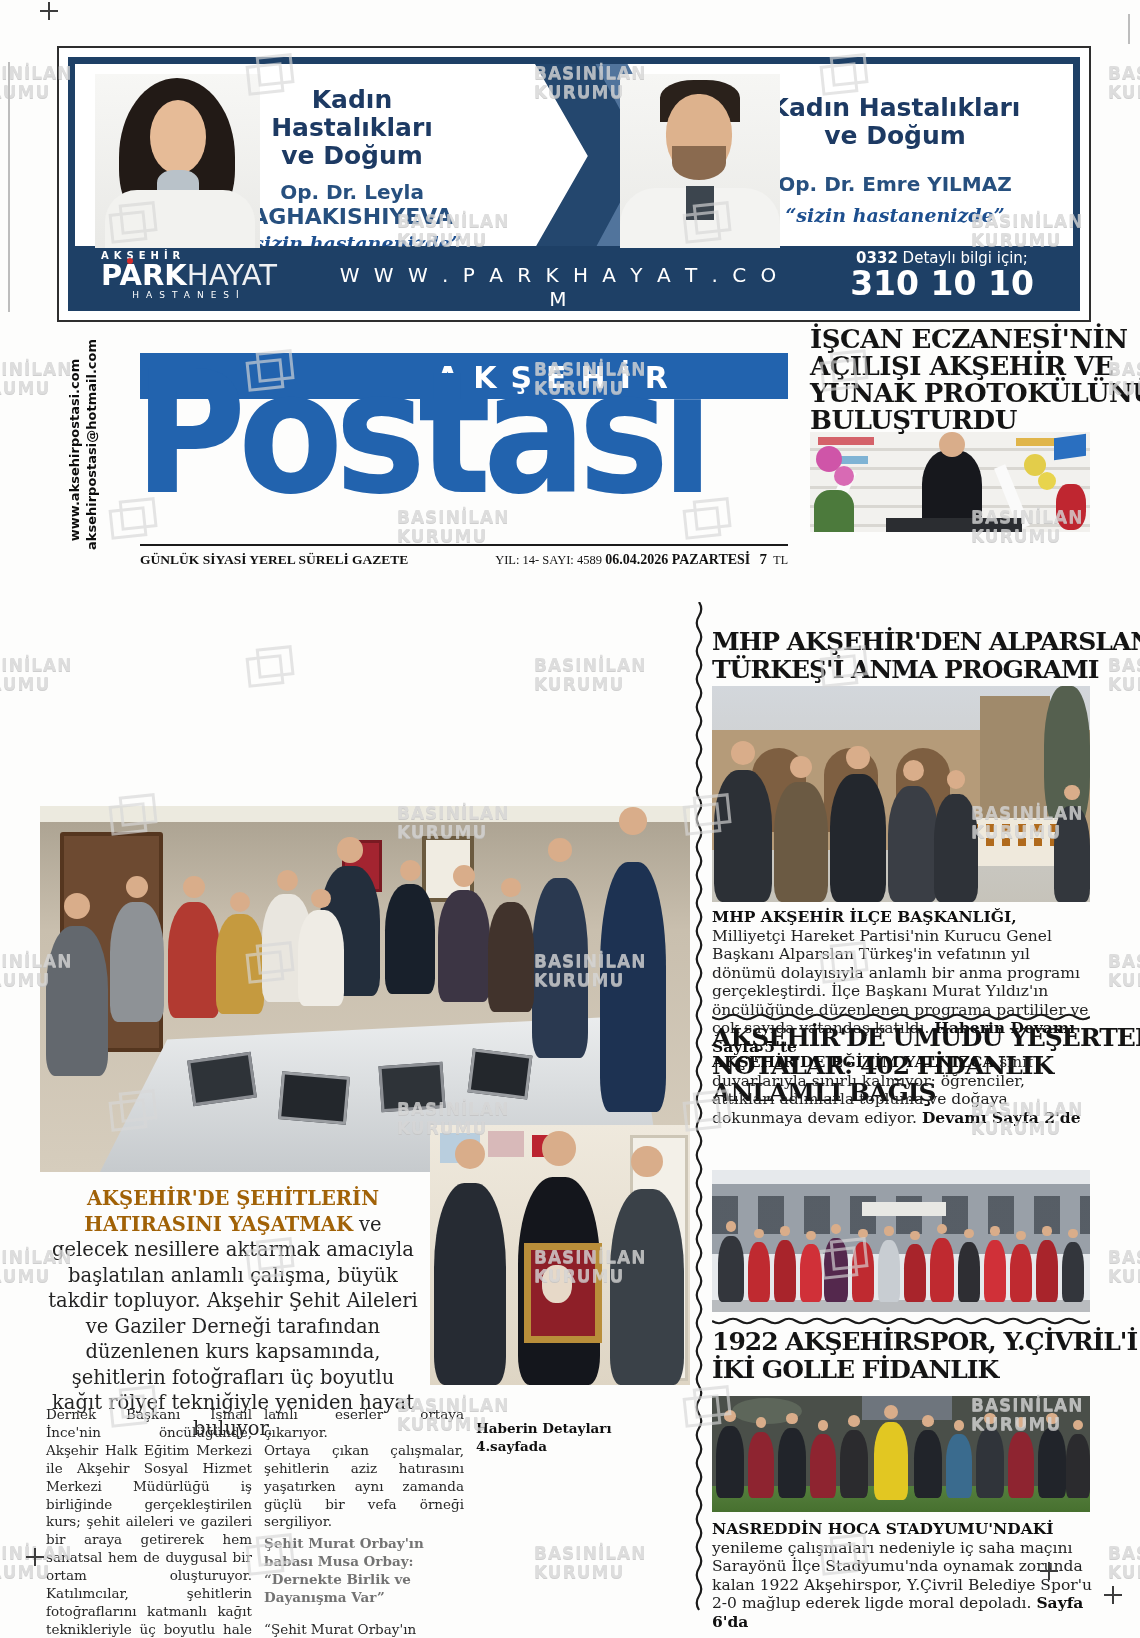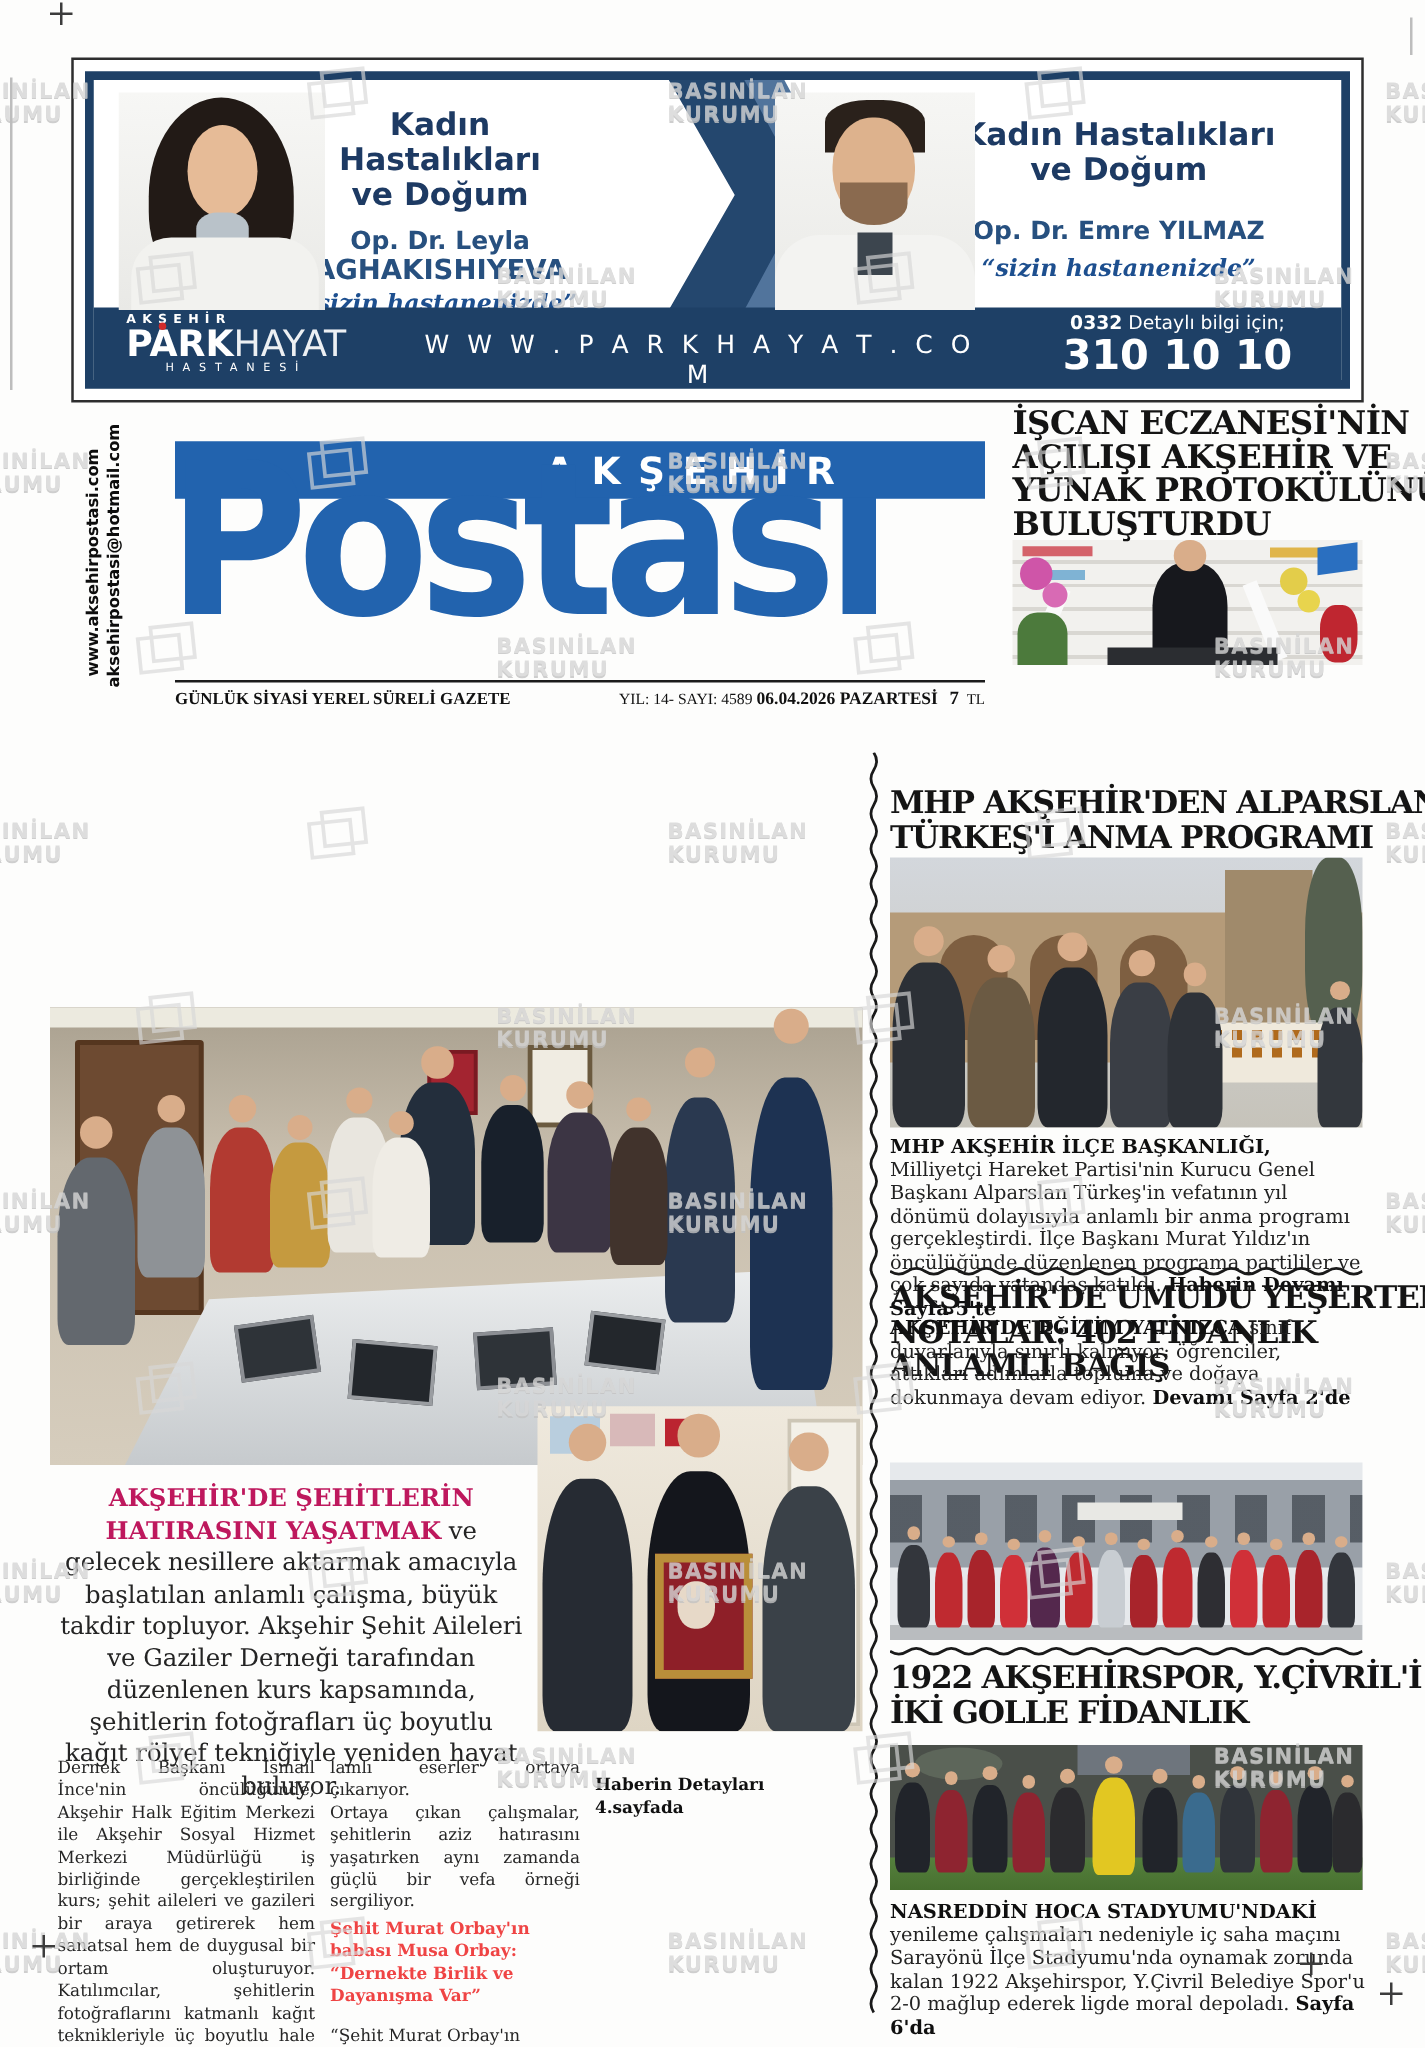--- a/index.html
+++ b/index.html
@@ -10,21 +10,21 @@
   
   .hl{position:absolute;font-weight:bold;color:#141414;z-index:2;font-family:"DejaVu Serif","Liberation Serif",serif;}
   .hl .ln{display:block;white-space:nowrap;}
   .hl-main{font-size:38px;line-height:1.16;letter-spacing:-1px;}
   .hl-side{font-size:25px;line-height:1.1;letter-spacing:-1px;}
   
   .bodytxt{position:absolute;z-index:2;font-size:15.5px;line-height:18.5px;color:#222;}
   .bodytxt b{color:#0f0f0f;}
   .coltxt{position:absolute;z-index:2;font-size:13.5px;line-height:17.9px;text-align:justify;color:#262626;}
   .leadtxt{position:absolute;z-index:2;font-size:19.5px;line-height:25.5px;text-align:center;color:#242424;}
-  .leadtxt b{color:#be185d;}
+  .leadtxt b{color:#a16207;}
   
   .ph{position:absolute;overflow:hidden;z-index:1;background:#ccc;}
   .pf{position:absolute;border-radius:42% 42% 14% 14%;}
   .pf::before{content:"";position:absolute;top:-22%;left:29%;width:42%;padding-top:42%;border-radius:50%;background:#d9ad8a;}
   .obj{position:absolute;}
   
   .m-bar{position:absolute;background:#2263ae;}
   .m-kicker{position:absolute;color:#fff;font-weight:bold;font-family:"DejaVu Sans","Liberation Sans",sans-serif;
             font-size:30px;letter-spacing:14px;}
   .m-title{position:absolute;color:#2263ae;font-weight:bold;font-family:"DejaVu Sans","Liberation Sans",sans-serif;
@@ -197,21 +197,21 @@
     <i class="pf" style="left:180px;top:64px;width:74px;height:196px;background:#3a4148;"></i>
     <i class="pf" style="left:88px;top:52px;width:82px;height:208px;background:#14161c;"></i>
     <div class="obj" style="left:94px;top:118px;width:64px;height:86px;background:#8e1f28;border:7px solid #b98e3a;"></div>
     <div class="obj" style="left:112px;top:140px;width:30px;height:38px;background:#e7d9c8;border-radius:45%;"></div>
   </div>
 
   <div class="coltxt" style="left:46px;top:1406px;width:206px;">Dernek Başkanı İsmail İnce'nin öncülüğünde, Akşehir Halk Eğitim Merkezi ile Akşehir Sosyal Hizmet Merkezi Müdürlüğü iş birliğinde gerçekleştirilen kurs; şehit aileleri ve gazileri bir araya getirerek hem sanatsal hem de duygusal bir ortam oluşturuyor. Katılımcılar, şehitlerin fotoğraflarını katmanlı kağıt teknikleriyle üç boyutlu hale getirerek an-</div>
   <div class="coltxt" style="left:264px;top:1406px;width:200px;">
     <span>lamlı eserler ortaya çıkarıyor.</span><br>
     <span>Ortaya çıkan çalışmalar, şehitlerin aziz hatırasını yaşatırken aynı zamanda güçlü bir vefa örneği sergiliyor.</span>
-    <div style="font-weight:bold;text-align:left;margin-top:4px;color:#ef4444;">Şehit Murat Orbay'ın babası Musa Orbay: “Dernekte Birlik ve Dayanışma Var”</div>
+    <div style="font-weight:bold;text-align:left;margin-top:4px;color:#737373;">Şehit Murat Orbay'ın babası Musa Orbay: “Dernekte Birlik ve Dayanışma Var”</div>
     <div style="margin-top:14px;text-align:left;">“Şehit Murat Orbay'ın babasıyım.</div>
   </div>
   <div class="coltxt" style="left:476px;top:1406px;width:204px;">
     <div style="font-weight:bold;margin-top:14px;text-align:left;color:#101010;">Haberin Detayları 4.sayfada</div>
   </div>
 
   <svg class="wavy" width="12" height="1010" style="left:694px;top:602px;">
       <path fill="none" stroke="#1a1a1a" stroke-width="2.2" d="M5 0 q4.5 7 0 14 q-4.5 7 0 14 q4.5 7 0 14 q-4.5 7 0 14 q4.5 7 0 14 q-4.5 7 0 14 q4.5 7 0 14 q-4.5 7 0 14 q4.5 7 0 14 q-4.5 7 0 14 q4.5 7 0 14 q-4.5 7 0 14 q4.5 7 0 14 q-4.5 7 0 14 q4.5 7 0 14 q-4.5 7 0 14 q4.5 7 0 14 q-4.5 7 0 14 q4.5 7 0 14 q-4.5 7 0 14 q4.5 7 0 14 q-4.5 7 0 14 q4.5 7 0 14 q-4.5 7 0 14 q4.5 7 0 14 q-4.5 7 0 14 q4.5 7 0 14 q-4.5 7 0 14 q4.5 7 0 14 q-4.5 7 0 14 q4.5 7 0 14 q-4.5 7 0 14 q4.5 7 0 14 q-4.5 7 0 14 q4.5 7 0 14 q-4.5 7 0 14 q4.5 7 0 14 q-4.5 7 0 14 q4.5 7 0 14 q-4.5 7 0 14 q4.5 7 0 14 q-4.5 7 0 14 q4.5 7 0 14 q-4.5 7 0 14 q4.5 7 0 14 q-4.5 7 0 14 q4.5 7 0 14 q-4.5 7 0 14 q4.5 7 0 14 q-4.5 7 0 14 q4.5 7 0 14 q-4.5 7 0 14 q4.5 7 0 14 q-4.5 7 0 14 q4.5 7 0 14 q-4.5 7 0 14 q4.5 7 0 14 q-4.5 7 0 14 q4.5 7 0 14 q-4.5 7 0 14 q4.5 7 0 14 q-4.5 7 0 14 q4.5 7 0 14 q-4.5 7 0 14 q4.5 7 0 14 q-4.5 7 0 14 q4.5 7 0 14 q-4.5 7 0 14 q4.5 7 0 14 q-4.5 7 0 14 q4.5 7 0 14 q-4.5 7 0 14"></path>
     </svg>
 

